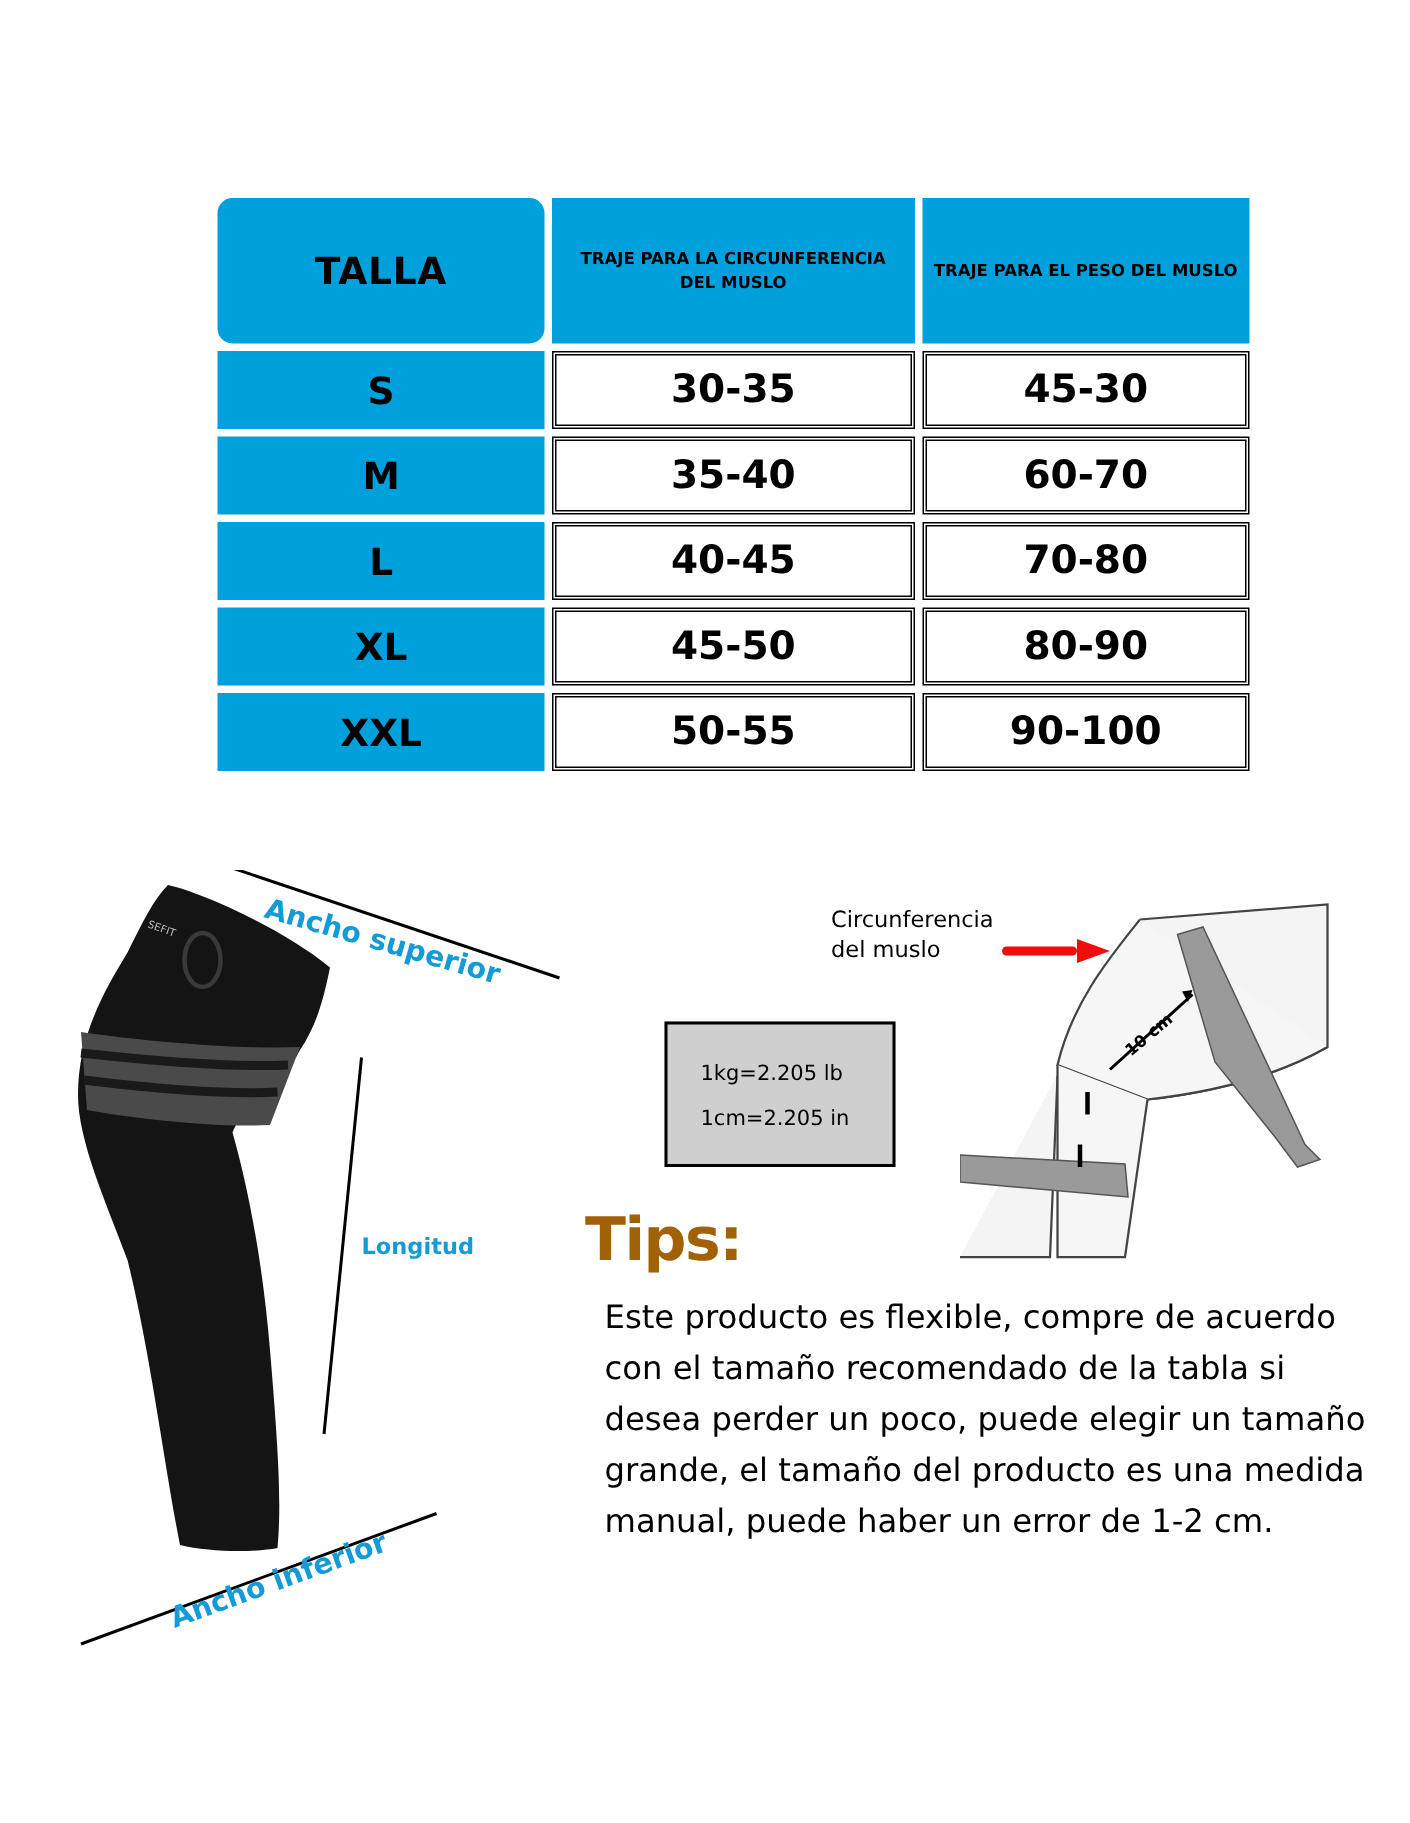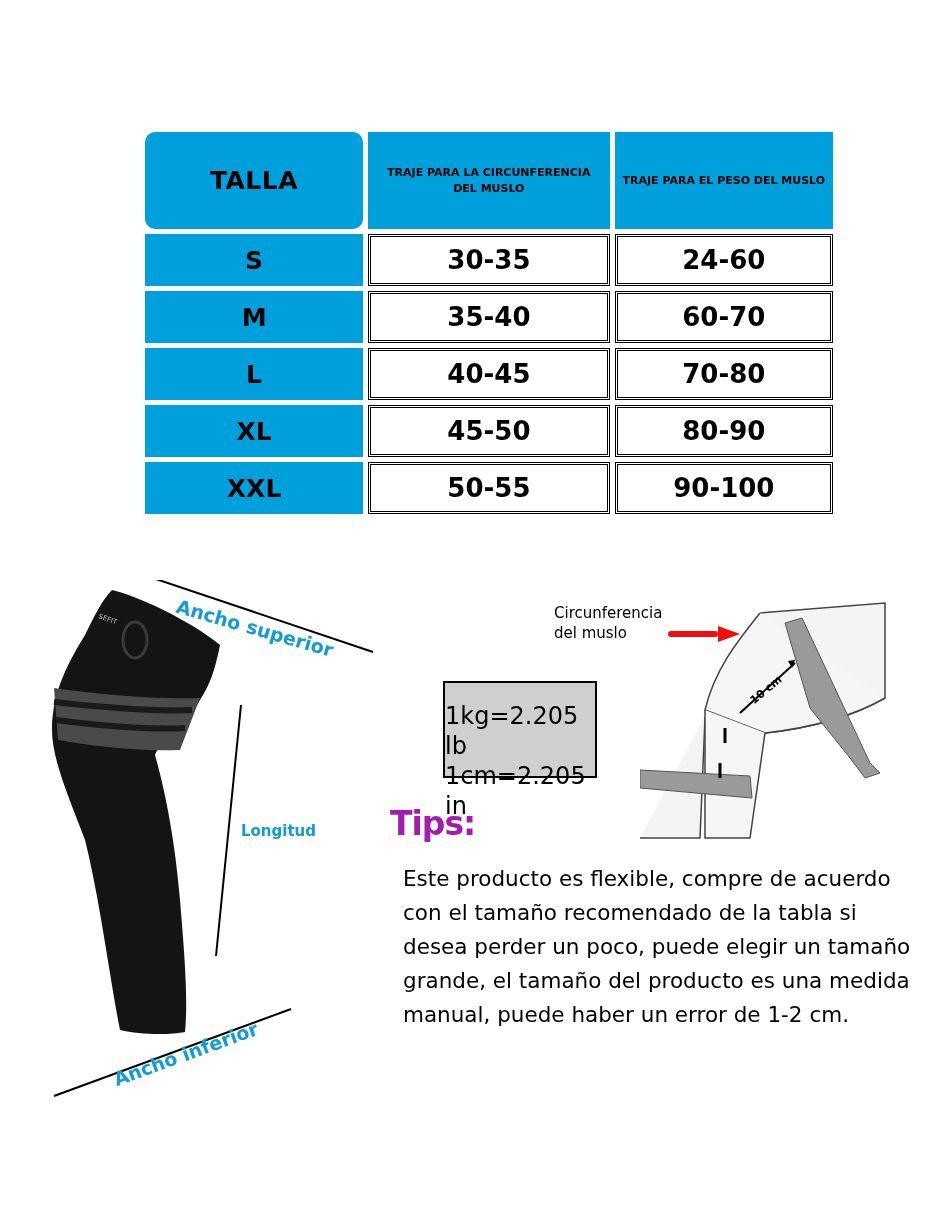--- a/index.html
+++ b/index.html
@@ -23,45 +23,45 @@
   
   .sleeve { position: absolute; left: 40px; top: 580px; width: 360px; height: 530px; }
   .sleeve svg { position: absolute; left: 0; top: 0; }
   .lbl-blue { position: absolute; color: #129bd7; font-weight: bold; white-space: nowrap; }
   .lbl-top { left: 140px; top: 15px; font-size: 19px; transform: rotate(16deg); transform-origin: left top; }
   .lbl-len { left: 201px; top: 242px; font-size: 15px; }
   .lbl-bot { left: 78px; top: 488px; font-size: 19px; transform: rotate(-20deg); transform-origin: left bottom; }
 
   
   .conv-box { position: absolute; left: 443px; top: 681px; width: 154px; height: 97px;
-              background: #cfcfcf; border: 2px solid #000; padding: 18px 0 0 0;
-              font-size: 24px; line-height: 30px; }
+              background: #cfcfcf; border: 2px solid #000; padding: 18px 0 0 22px;
+              font-size: 14px; line-height: 30px; }
 
   
   .circ-label { position: absolute; left: 554px; top: 603px; font-weight: normal; font-size: 15px; line-height: 20px; }
   .red-arrow { position: absolute; left: 668px; top: 626px; }
   .thigh { position: absolute; left: 640px; top: 598px; }
 
   
-  .tips-title { position: absolute; left: 390px; top: 804px; color: #a21caf; font-weight: bold; font-size: 33px; letter-spacing: -1px; }
+  .tips-title { position: absolute; left: 390px; top: 804px; color: #a16207; font-weight: bold; font-size: 40px; letter-spacing: -1px; }
   .tips-body { position: absolute; left: 403px; top: 862px; width: 510px; font-weight: normal; font-size: 21.5px; line-height: 34px; }
 </style>
 </head>
 <body>
 
 <div class="size-table">
   <div class="row header-row">
     <div class="cell c1">TALLA</div>
     <div class="cell c2">TRAJE PARA LA CIRCUNFERENCIA DEL MUSLO</div>
     <div class="cell c3">TRAJE PARA EL PESO DEL MUSLO</div>
   </div>
   <div class="row data-row">
     <div class="cell c1">S</div>
     <div class="cell c2">30-35</div>
-    <div class="cell c3">24-60</div>
+    <div class="cell c3">45-30</div>
   </div>
   <div class="row data-row">
     <div class="cell c1">M</div>
     <div class="cell c2">35-40</div>
     <div class="cell c3">60-70</div>
   </div>
   <div class="row data-row">
     <div class="cell c1">L</div>
     <div class="cell c2">40-45</div>
     <div class="cell c3">70-80</div>

